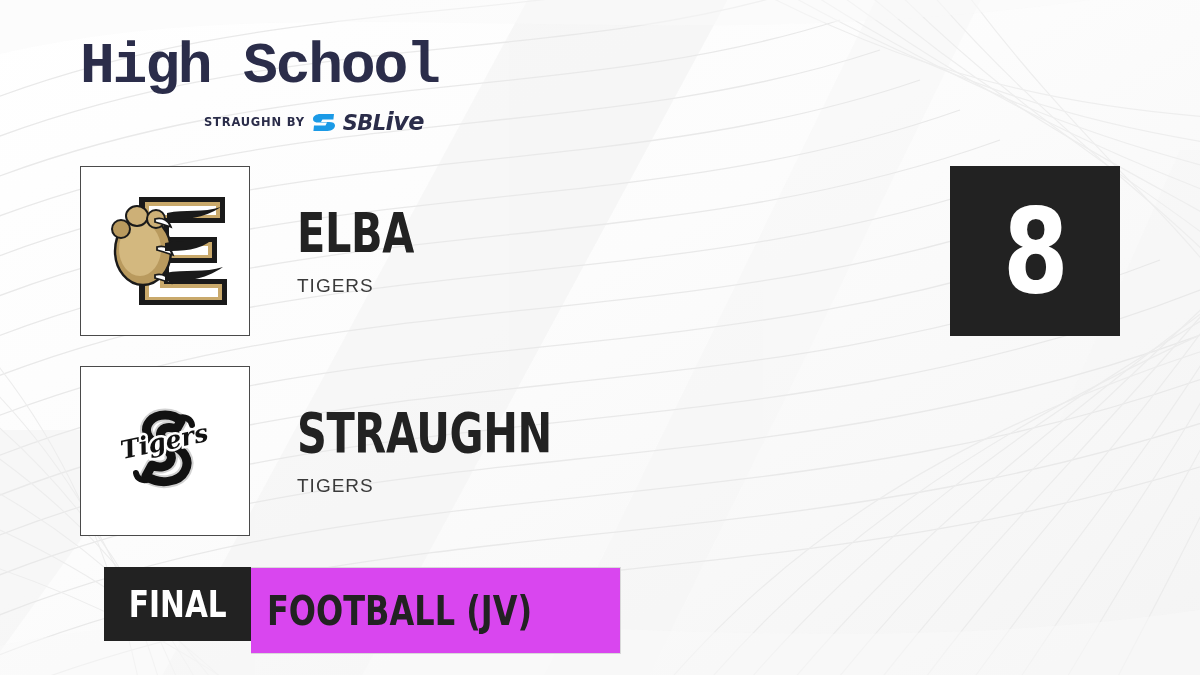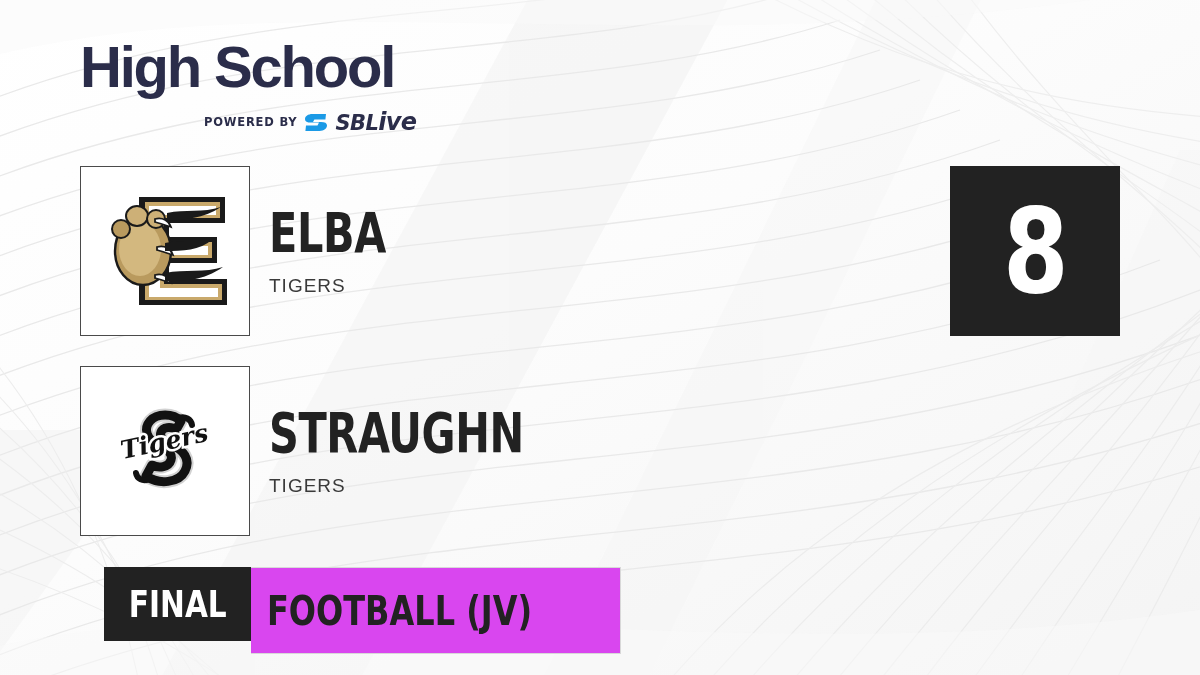--- a/index.html
+++ b/index.html
@@ -15,21 +15,21 @@
   #bg-layer { position:absolute; inset:0; z-index:0; pointer-events:none; }
   #bg-layer svg { display:block; width:1200px; height:675px; }
 
   
   #stage { position:absolute; inset:0; z-index:2; }
 
   
   #brand { position:absolute; left:80px; top:36px; width:440px; height:100px; }
 
   #brand-wordmark {
-    font-family:Liberation Sans, sans-serif;
+    font-family:Liberation Mono, monospace;
     font-weight:bold;
     font-size:58px;
     line-height:62px;
     letter-spacing:-2.2px;
     color:#2b2d4a;
     white-space:nowrap;
     display:block;
   }
 
   #brand-pin {
@@ -70,21 +70,21 @@
   .team-logo-box {
     position:absolute; left:80px; top:0;
     width:170px; height:170px;
     background:#ffffff;
     border:1px solid #4a4a4a;
     display:flex; align-items:center; justify-content:center;
     overflow:hidden;
   }
   .team-logo-box svg { display:block; }
 
-  .team-text { position:absolute; left:269px; top:0; height:170px;
+  .team-text { position:absolute; left:297px; top:0; height:170px;
                display:flex; flex-direction:column; justify-content:center; }
   .team-name {
     font-family:"DejaVu Sans", sans-serif;
     font-weight:bold;
     font-size:56px;
     line-height:56px;
     letter-spacing:-0.5px;
     color:#222222;
     transform:scaleX(0.74);
     transform-origin:left center;
@@ -238,21 +238,21 @@
 </div>
 
 <div id="stage">
 
   <div id="brand">
 
     <span id="brand-wordmark">High School</span>
 
 
     <div id="brand-powered">
-      <span id="powered-label">POWERED BY</span>
+      <span id="powered-label">STRAUGHN BY</span>
       <svg id="sblive-mark" viewBox="0 0 22 17" xmlns="http://www.w3.org/2000/svg">
         <path d="M21 0 L7.5 0 C 3 0 0 2.2 0 5.2 C 0 7.6 2 8.6 6 8.6 L14 8.6 L12.5 11.4 L1 11.4 L0.4 17 L14.5 17 C 19 17 22 14.6 22 11.6 C 22 9.2 19.9 8.1 16 8.1 L8 8.1 L9.4 5.4 L20.4 5.4 Z" fill="#1b9ae6"></path>
       </svg>
       <span id="sblive-word"><span>SBL</span><span class="lc">ive</span></span>
     </div>
   </div>
 
   <div class="team-row" id="team-row-0">
 
     <div class="team-logo-box">

